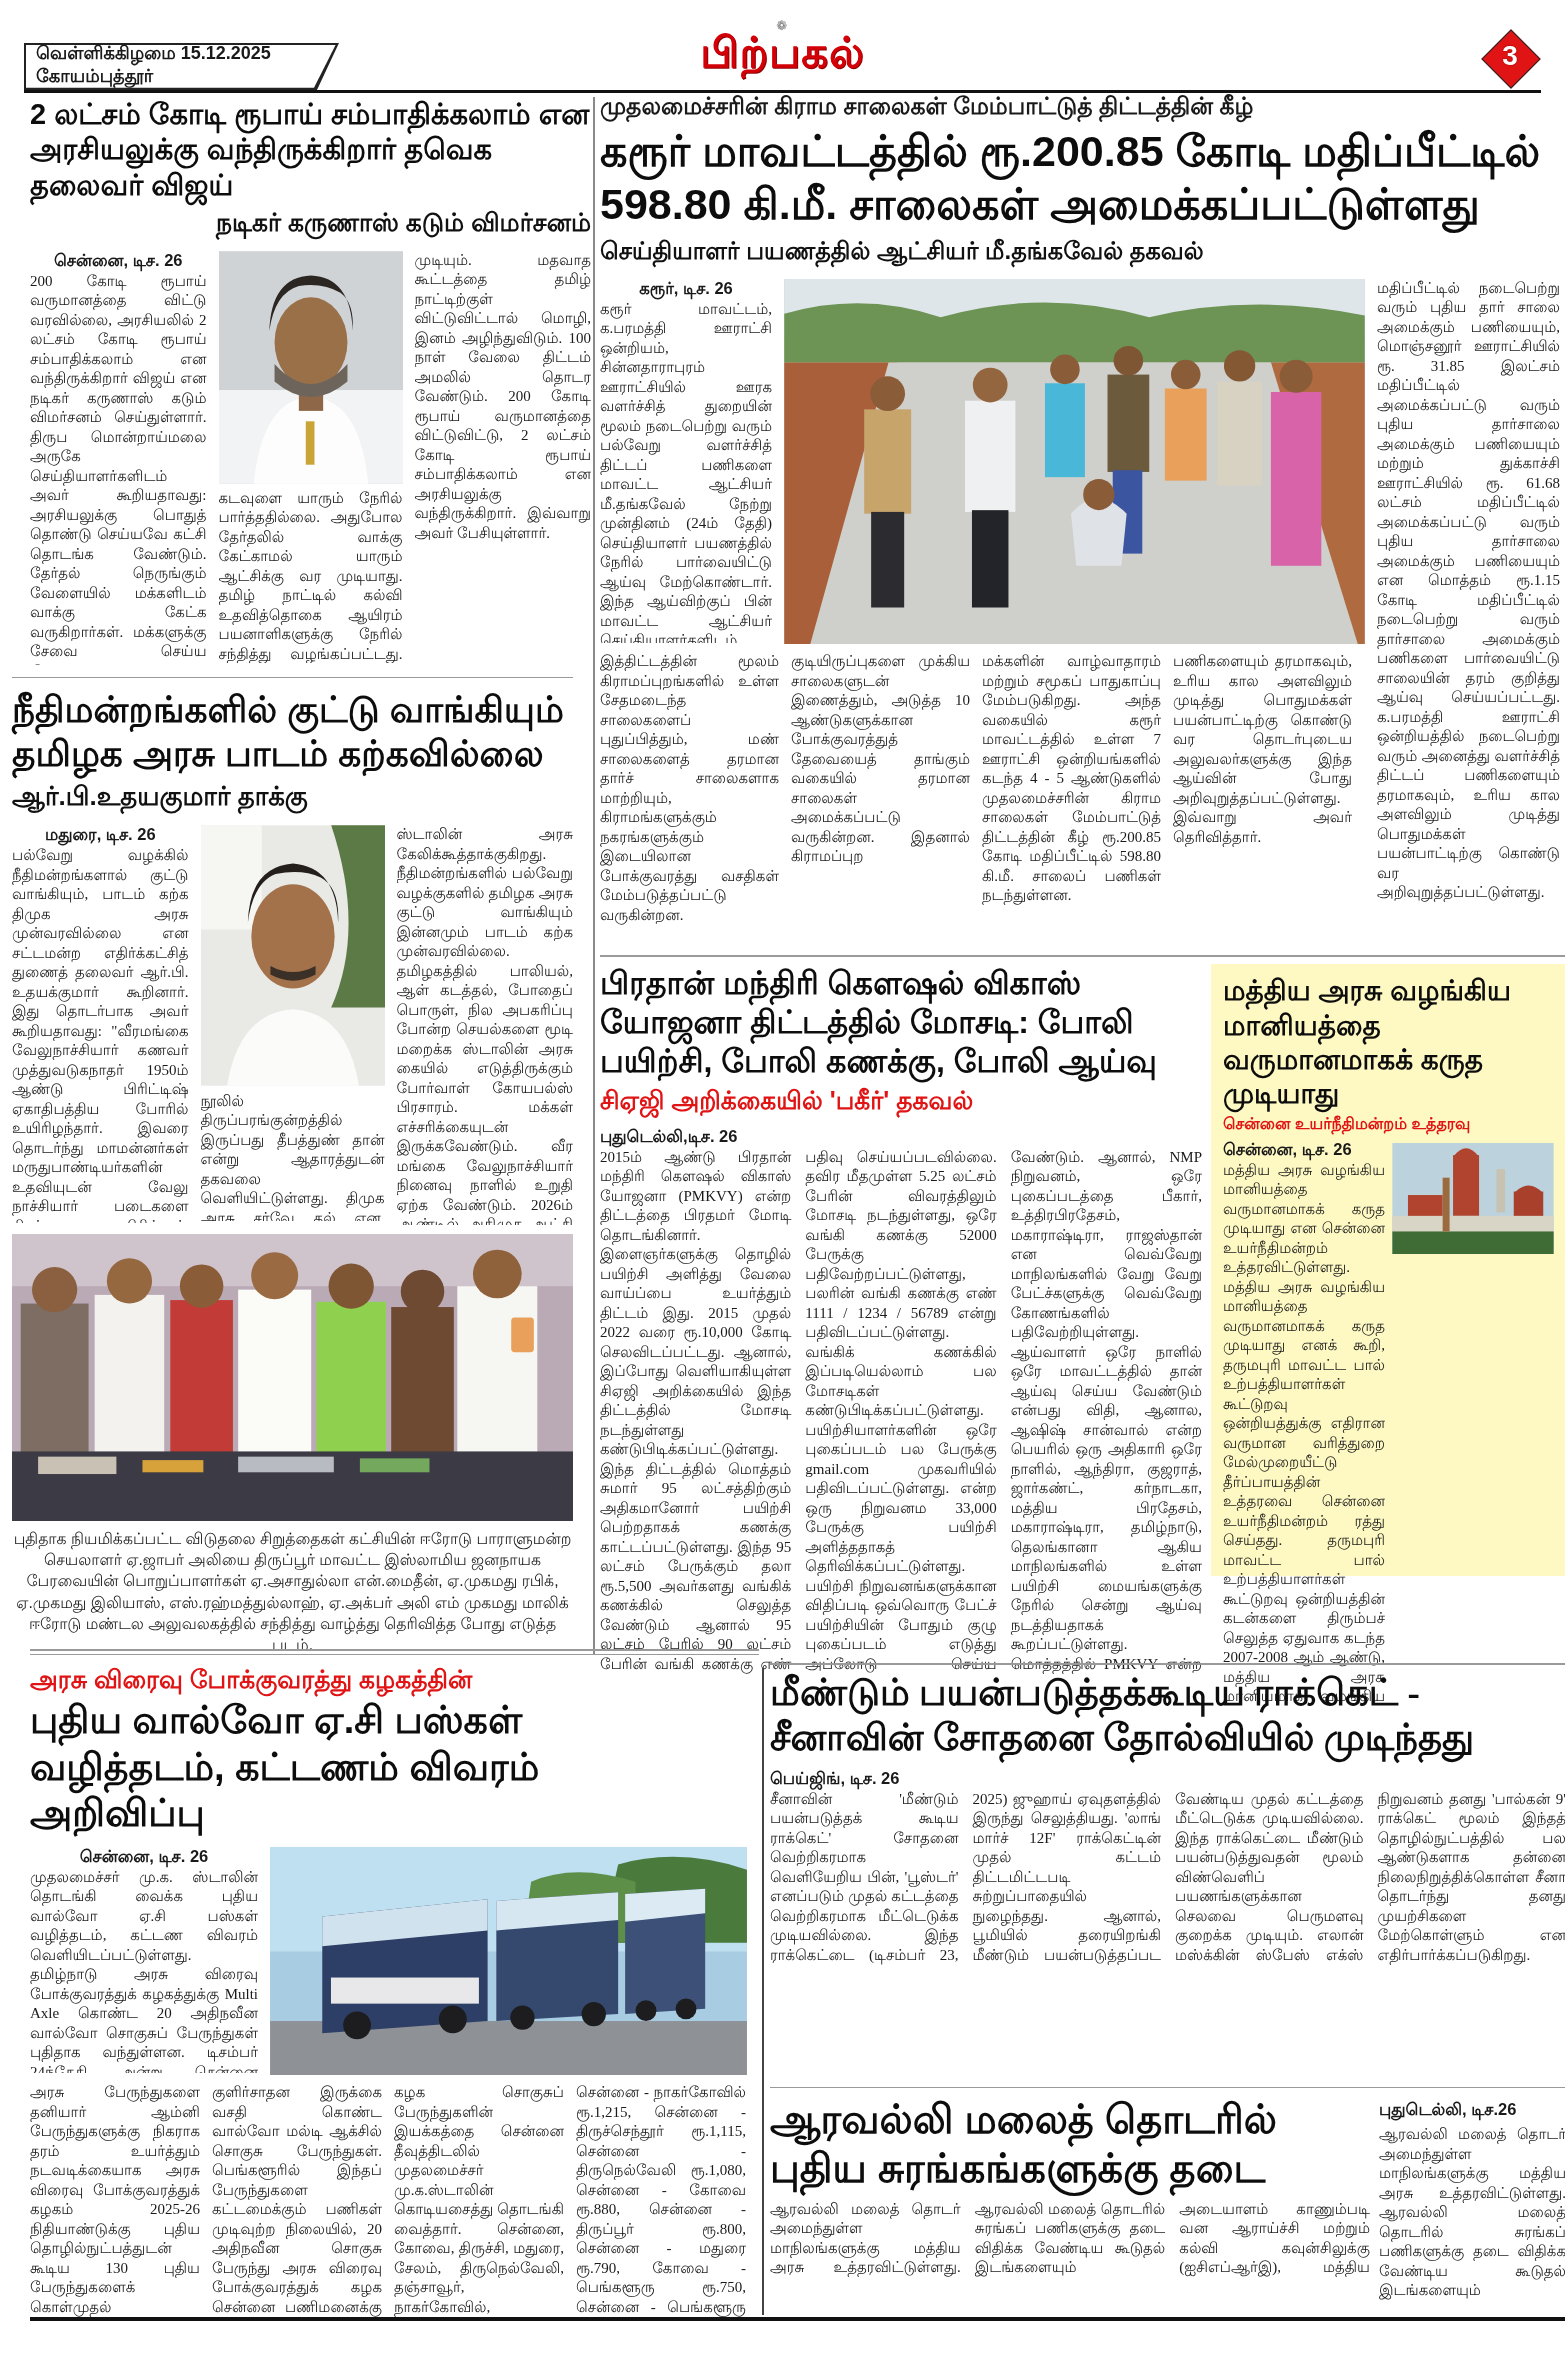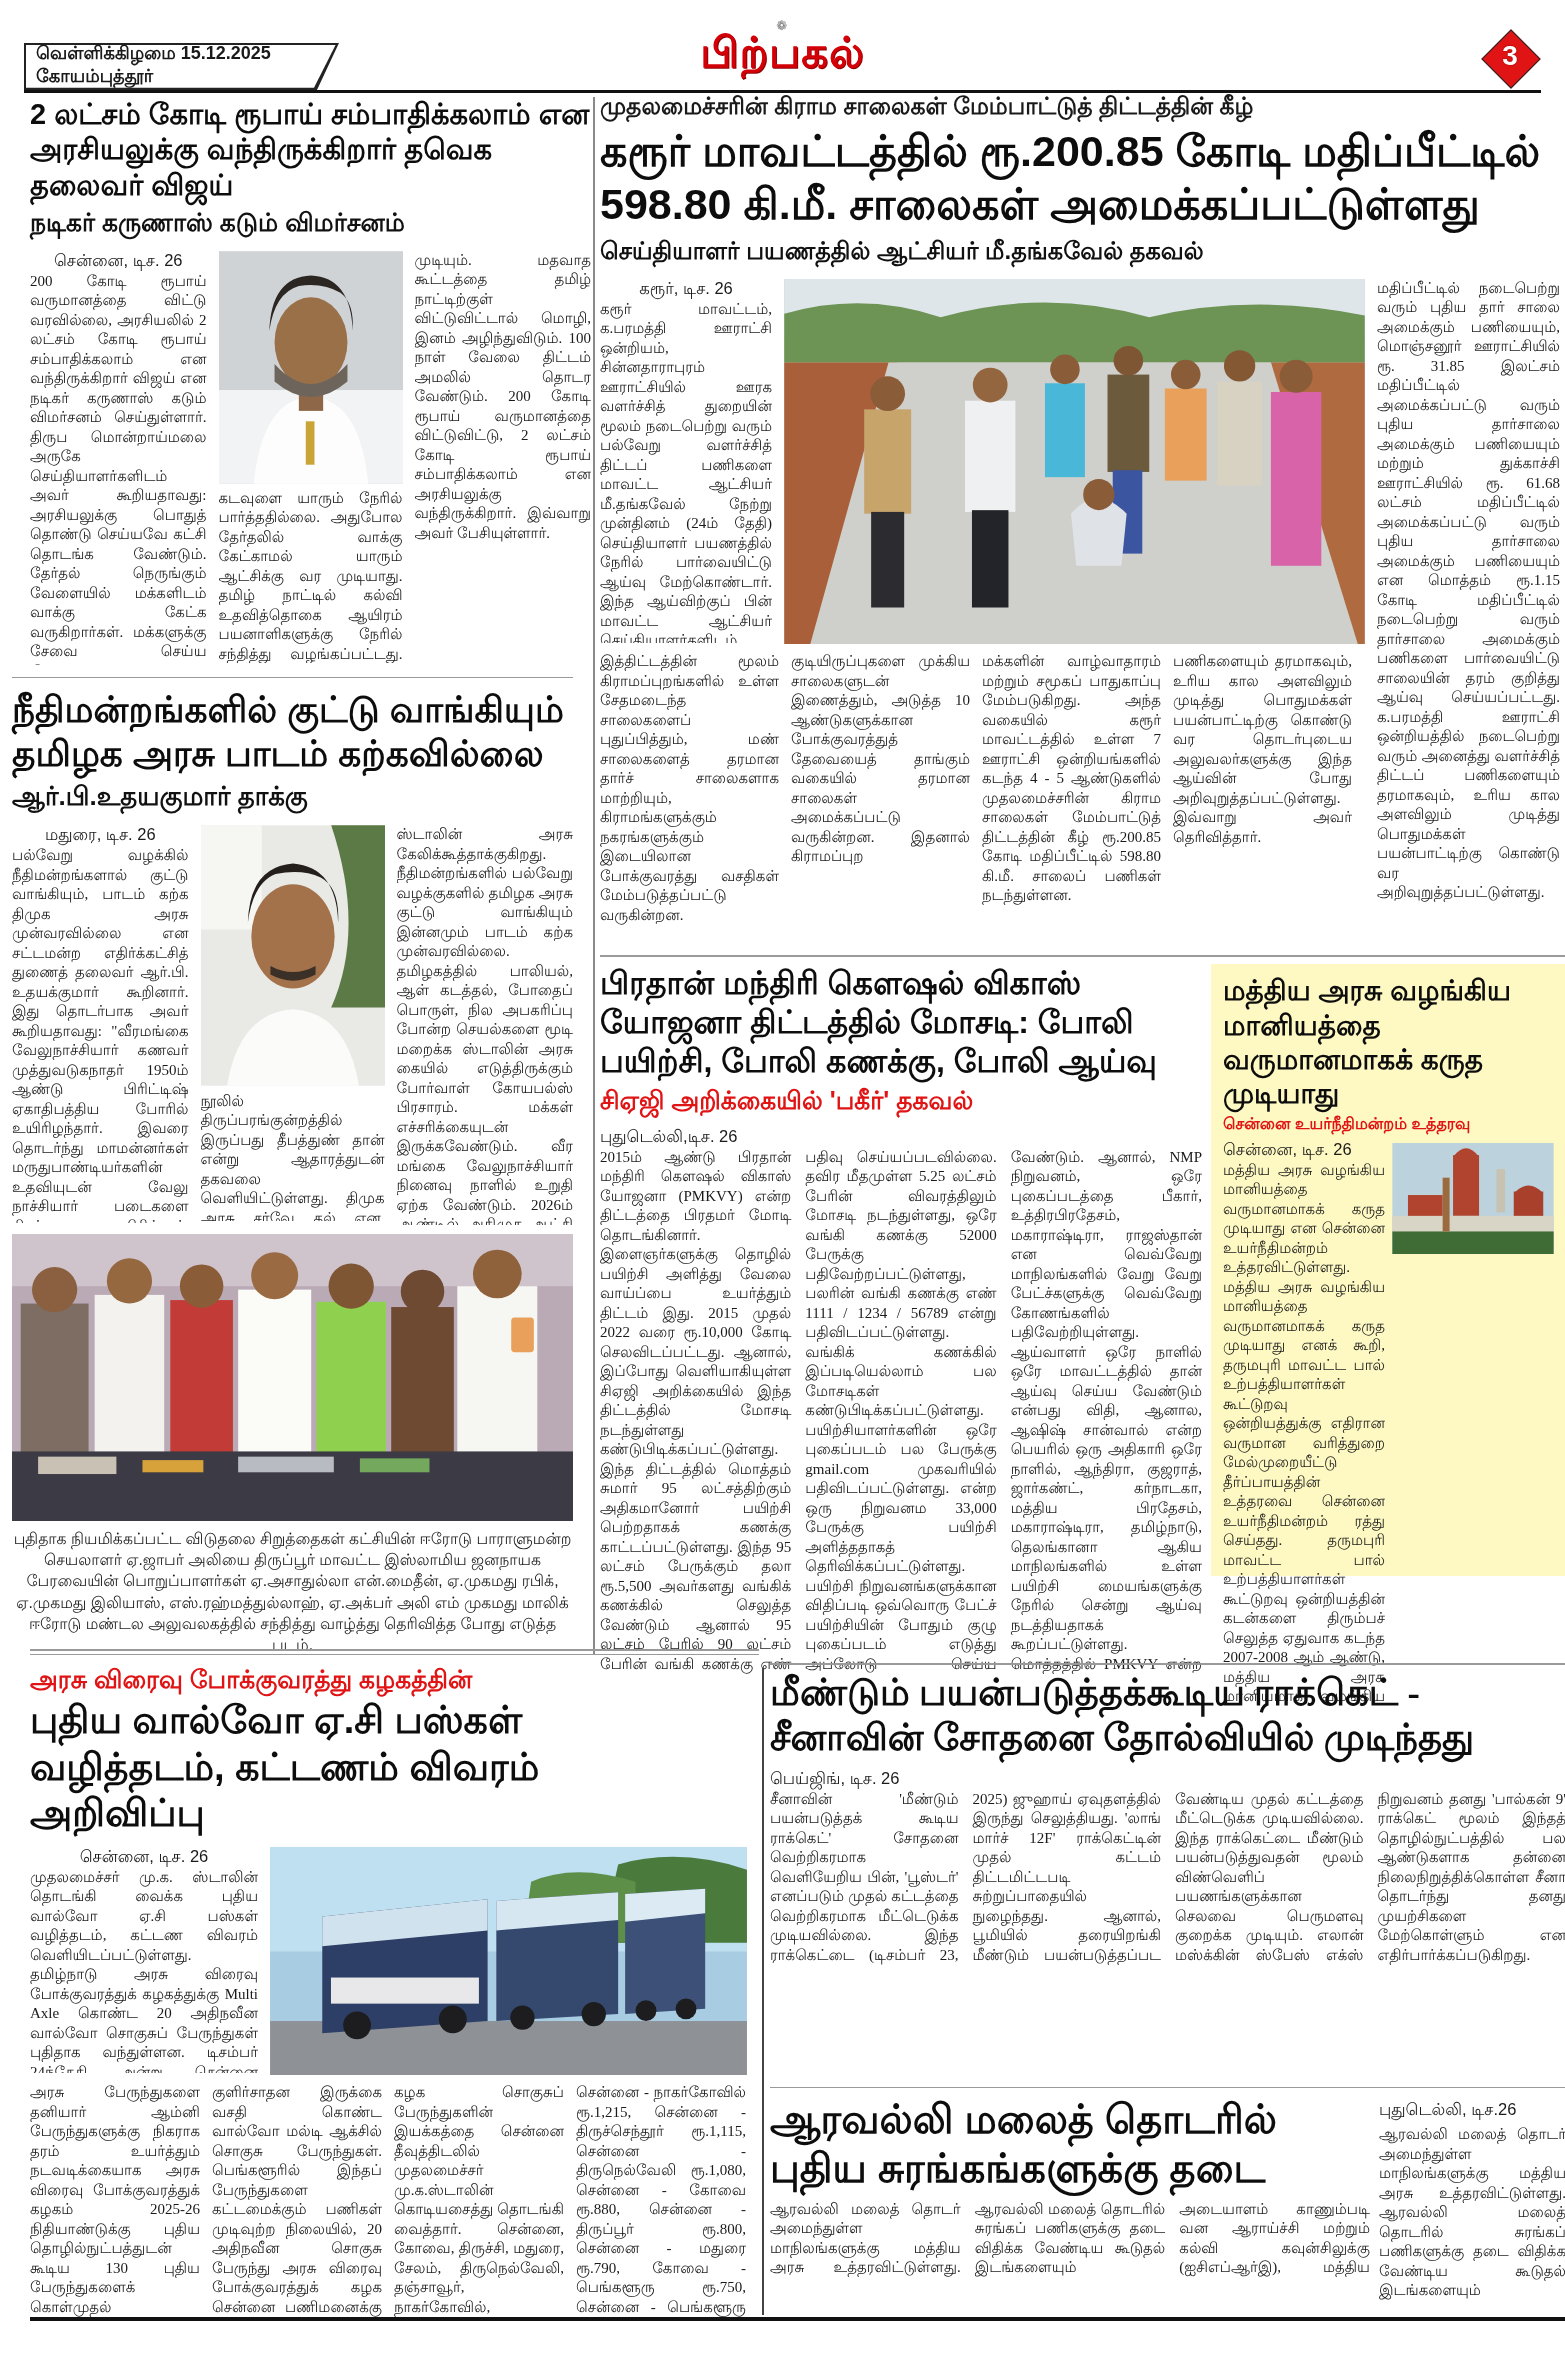--- a/index.html
+++ b/index.html
@@ -26,21 +26,21 @@
     border:1.7px solid #222;transform:rotate(45deg);}
   .diamond-num{position:absolute;left:0;top:8.7px;width:54px;text-align:center;
     color:#fff;font-size:28px;font-weight:bold;font-family:"Liberation Sans",sans-serif;
     text-shadow:0 0 1.7px #7a0000;}
   .header-rule{left:24px;top:90px;width:1517px;height:2.6px;background:#111;}
   
   .kicker{font-weight:bold;line-height:1.2;}
   .headline{font-family:"Liberation Sans",sans-serif;font-weight:bold;line-height:1.22;color:#0d0d0d;}
   .subhead{font-family:"Liberation Sans",sans-serif;font-weight:bold;color:#111;}
   .red{color:#e01414;}
-  .dateline{font-weight:normal;font-family:"Liberation Sans",sans-serif;}
+  .dateline{font-weight:bold;font-family:"Liberation Sans",sans-serif;}
   .body-txt{font-size:15px;line-height:1.3;text-align:justify;overflow:hidden;}
   .cols{column-gap:14px;overflow:hidden;}
   .photo{display:block;}
   .caption{font-size:15.7px;line-height:1.35;text-align:center;font-family:"Liberation Sans",sans-serif;}
   
   .art-vijay{left:30px;top:97px;width:561px;height:571px;}
   .art-courts{left:12px;top:677px;width:561px;height:967px;border-top:1.7px solid #999;padding-top:10px;box-sizing:border-box;}
   .art-volvo{left:30px;top:1654px;width:729px;height:659px;border-top:1.7px solid #999;padding-top:8.7px;box-sizing:border-box;}
   .art-karur{left:600px;top:92px;width:965px;height:859px;}
   .art-pmkvy{left:600px;top:964px;width:602px;height:692px;}
@@ -66,21 +66,21 @@
     <div class="masthead sans">பிற்பகல்</div>
   </div>
   <div class="abs pagenum-diamond">
     <div class="diamond-shape"></div>
     <div class="diamond-num">3</div>
   </div>
   <div class="abs header-rule"></div>
 
   <div class="abs art-vijay">
     <div class="headline" style="font-size:29px;">2 லட்சம் கோடி ரூபாய் சம்பாதிக்கலாம் என அரசியலுக்கு வந்திருக்கிறார் தவெக தலைவர் விஜய்</div>
-    <div class="subhead" style="font-size:25px;margin-top:5.2px;">நடிகர் கருணாஸ் கடும் விமர்சனம்</div>
+    <div class="subhead" style="font-size:25px;margin-top:5.2px;text-align:right;">நடிகர் கருணாஸ் கடும் விமர்சனம்</div>
     <div class="flexrow" style="margin-top:10.4px;height:416px;">
       <div style="width:178px;">
         <div class="dateline" style="font-size:16.5px;text-align:center;">சென்னை, டிச. 26</div>
         <div class="body-txt" style="height:393px;">200 கோடி ரூபாய் வருமானத்தை விட்டு வரவில்லை, அரசியலில் 2 லட்சம் கோடி ரூபாய் சம்பாதிக்கலாம் என வந்திருக்கிறார் விஜய் என நடிகர் கருணாஸ் கடும் விமர்சனம் செய்துள்ளார். திருப மொன்றாய்மலை அருகே செய்தியாளர்களிடம் அவர் கூறியதாவது: அரசியலுக்கு பொதுத் தொண்டு செய்யவே கட்சி தொடங்க வேண்டும். தேர்தல் நெருங்கும் வேளையில் மக்களிடம் வாக்கு கேட்க வருகிறார்கள். மக்களுக்கு சேவை செய்ய நினைப்பவர்கள் நேர்மையாக இருக்க வேண்டும்.</div>
       </div>
       <div style="width:184px;">
         <svg class="photo" width="184" height="233" viewBox="0 0 212 268">
           <rect width="212" height="268" fill="#cfd3d6"></rect>
           <rect y="160" width="212" height="108" fill="#f2f3f4"></rect>
           <path d="M40 268 Q50 170 106 168 Q162 170 172 268 Z" fill="#fdfdfd"></path>

